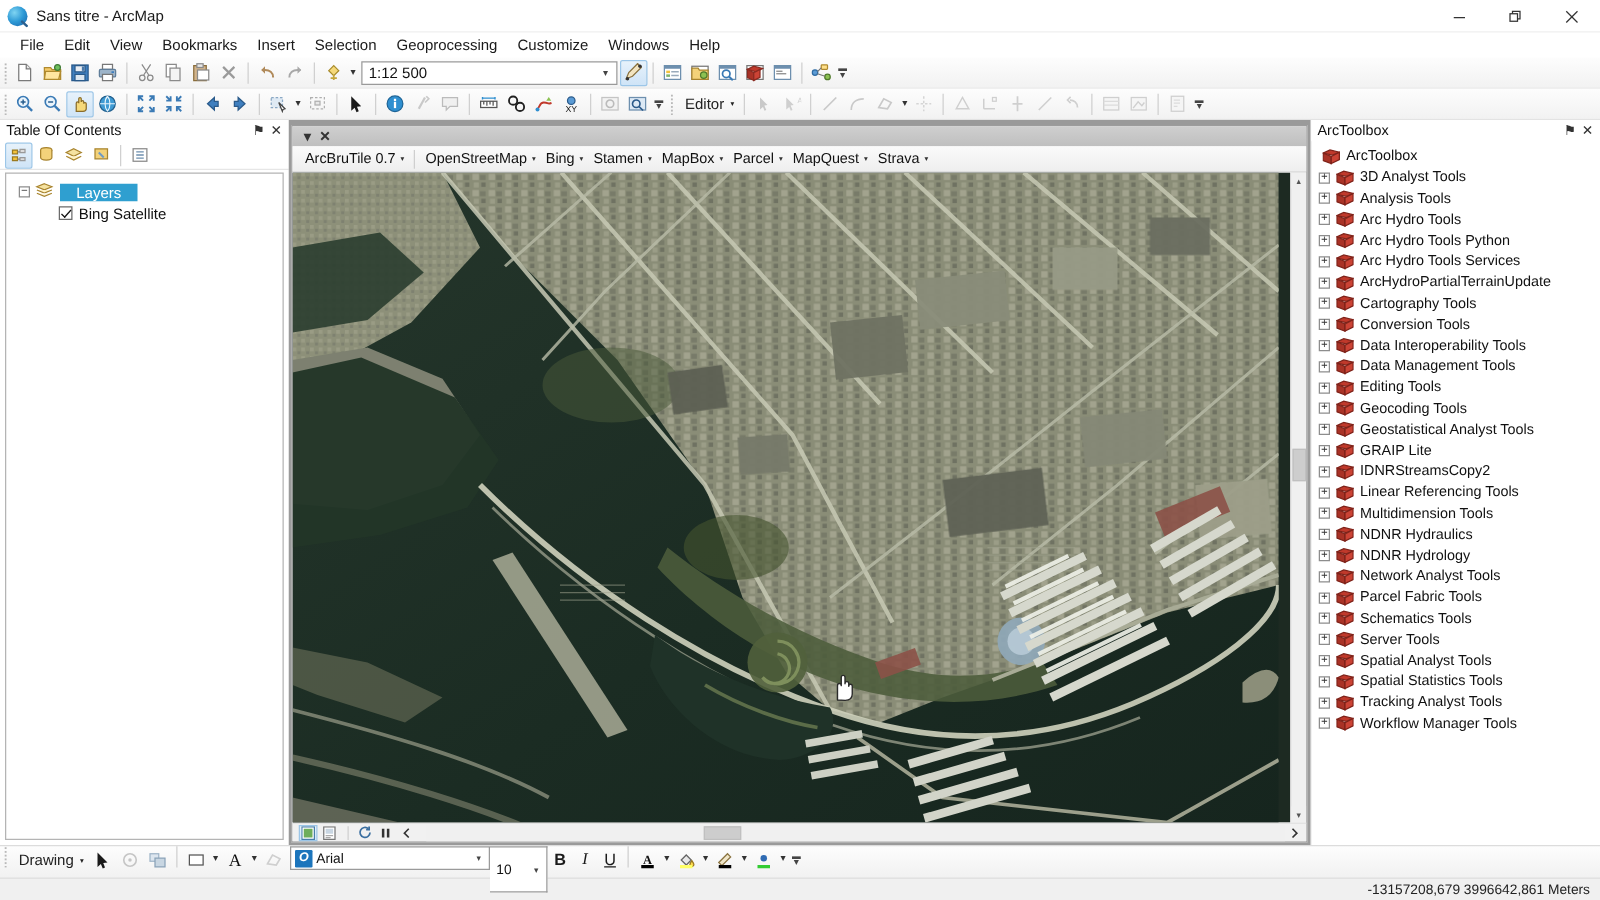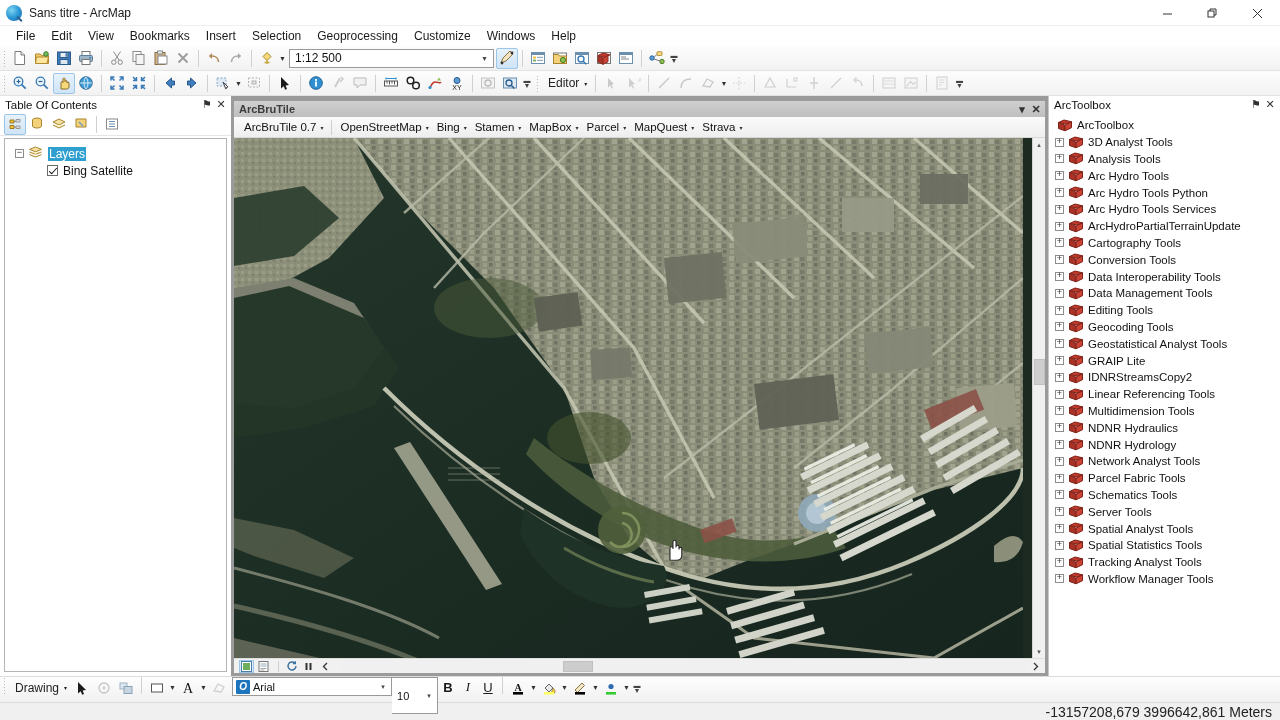--- a/index.html
+++ b/index.html
@@ -100,21 +100,21 @@
   .toc-body {
     flex: 1; margin: 2px 4px 4px 4px; border: 1px solid #b4b4b4; background: #fff;
     padding: 6px 0 0 0; overflow: hidden;
   }
   .tnode { display: flex; align-items: center; height: 17px; font-size: 12px; color: #111; }
   .texp {
     width: 9px; height: 9px; border: 1px solid #8d8d8d; background: #fff; margin-right: 4px;
     display: flex; align-items: center; justify-content: center; font-size: 9px;
     line-height: 7px; color: #333; flex: none; font-family: "Liberation Mono", monospace;
   }
-  .tlabel-sel { background: #2f9fd0; color: #fff; padding: 0 1px; }
+  .tlabel-sel { background: #2f9fd0; color: #fff; padding: 0 13px; }
   .chk {
     width: 11px; height: 11px; border: 1px solid #6b6b6b; background: #fff; margin-right: 5px;
     flex: none; position: relative;
   }
   .chk::after {
     content: ""; position: absolute; left: 3px; top: 0px; width: 3px; height: 7px;
     border: solid #111; border-width: 0 1.6px 1.6px 0; transform: rotate(42deg);
   }
 
   
@@ -210,21 +210,21 @@
     height: 37px; width: 46px; border: 1px solid #9a9a9a; background: #fff;
     display: flex; align-items: center; flex: none; border-left: none;
   }
   .sizebox .sv { flex: 1; font-size: 11px; color: #111; padding-left: 5px; }
   .styb {
     width: 20px; height: 20px; display: flex; align-items: center; justify-content: center;
     font-size: 13px; color: #1a1a1a; flex: none;
   }
   .statusbar {
     height: 18px; background: #f0f0f0; display: flex; align-items: center;
-    justify-content: flex-end; padding-right: 8px; font-size: 14px; color: #222;
+    justify-content: flex-end; padding-right: 8px; font-size: 11px; color: #222;
     border-top: 1px solid #dcdcdc;
   }
   .cursorhand { position: absolute; pointer-events: none; }
 </style>
 </head>
 <body>
 
 <div id="app">
 
   <div class="titlebar">
@@ -707,21 +707,20 @@
           <span class="chk"></span>
           <span>Bing Satellite</span>
         </div>
       </div>
     </div>
 
     <div class="docarea">
       <div class="mapwin">
 
         <div class="mapwin-title">
-          <div class="ttl">ArcBruTile</div>
           <div class="pbtn">▾</div>
           <div class="pbtn">✕</div>
         </div>
 
         <div class="brutile-bar">
           <div class="bt-item">
             <span>ArcBruTile 0.7</span>
             <span class="ar">▾</span>
           </div>
           <div class="bt-sep"></div>

